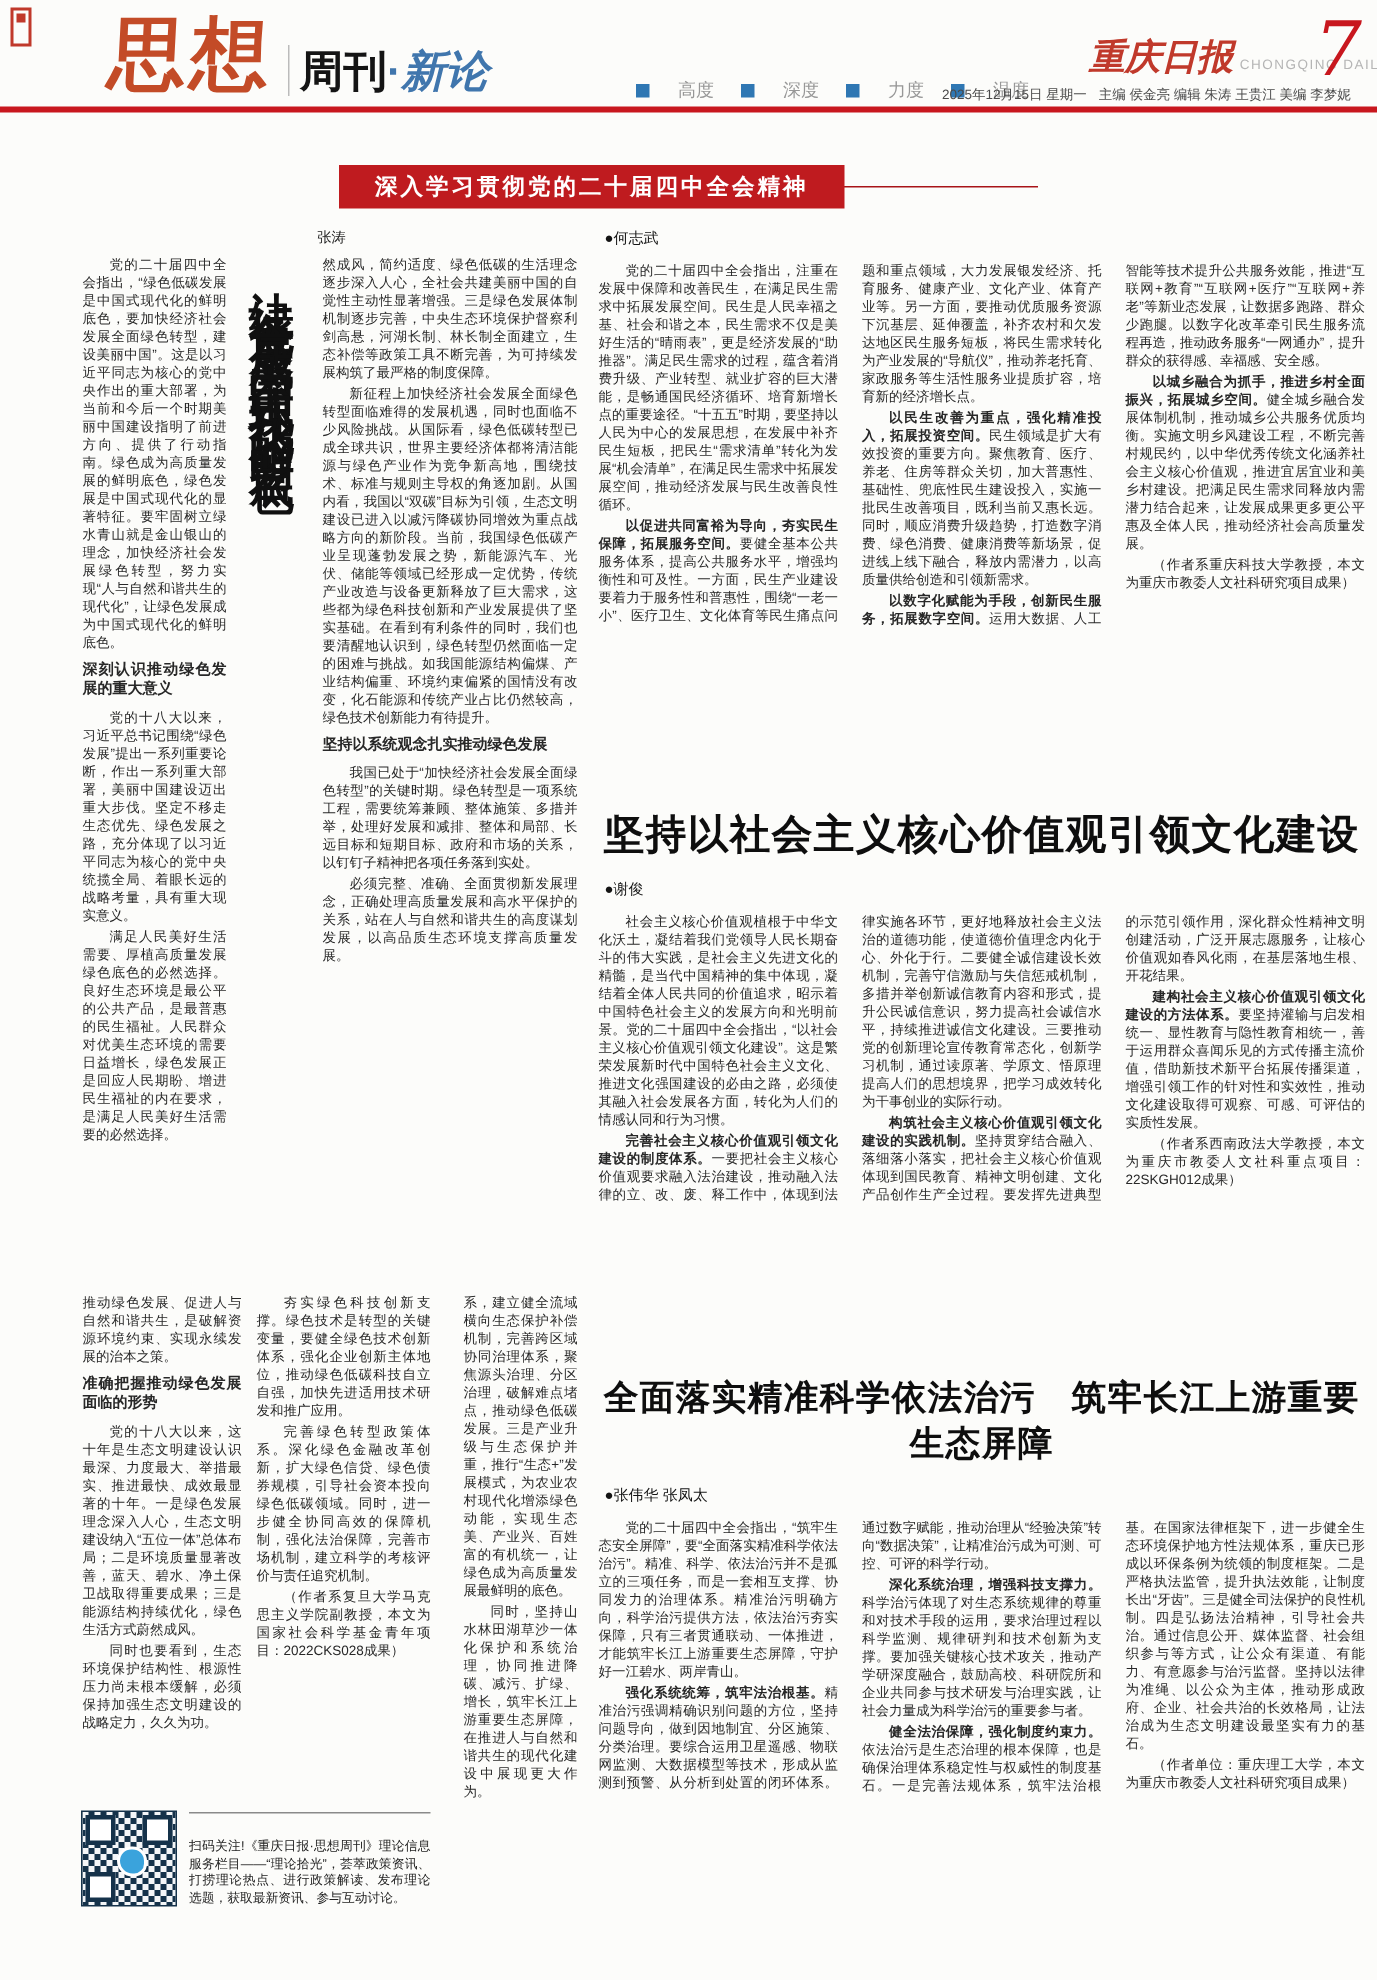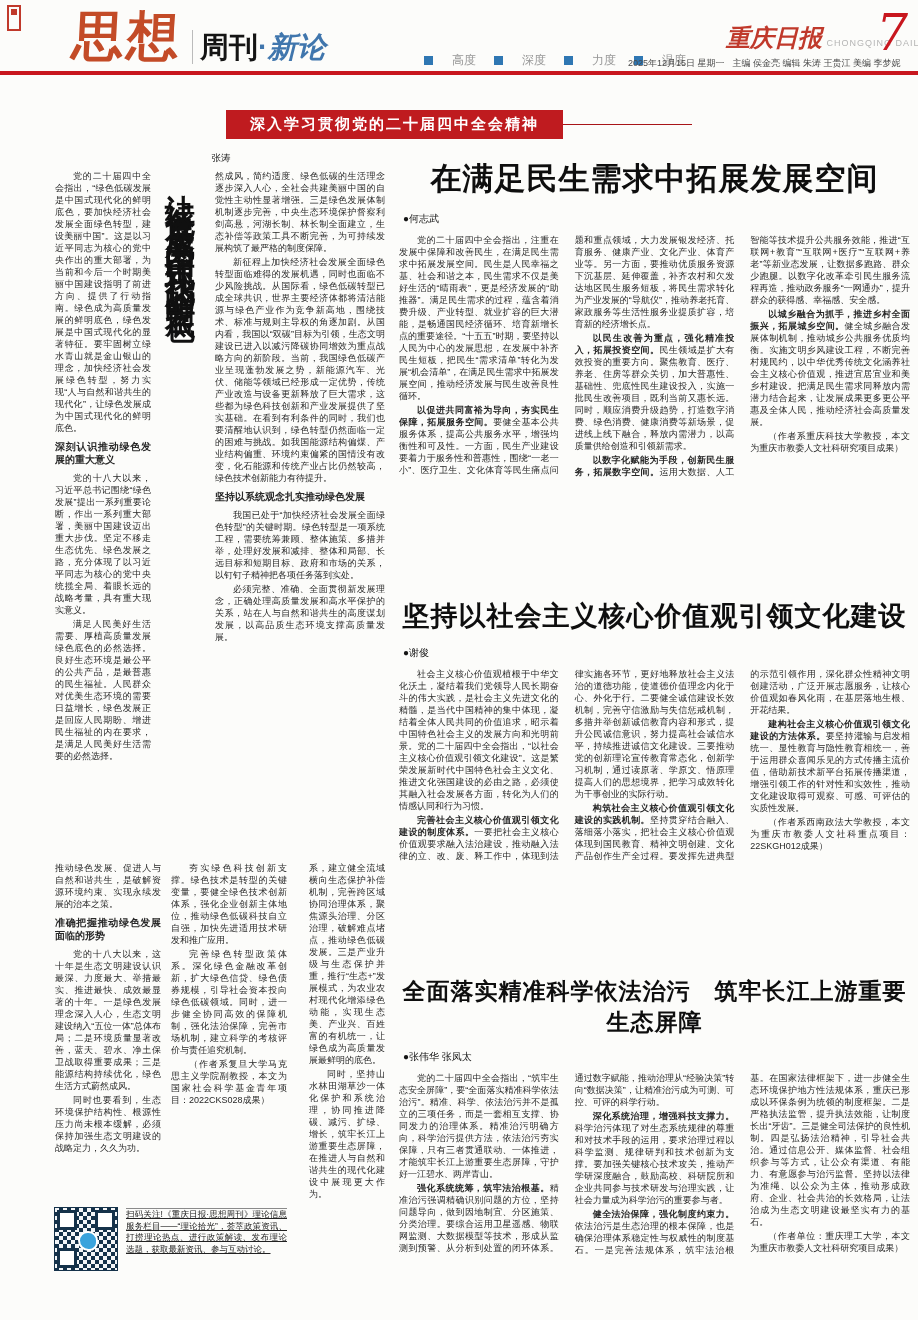--- a/index.html
+++ b/index.html
@@ -50,21 +50,21 @@
   .bb-cols{display:flex;gap:10px;height:336px;overflow:hidden;}
   .bcol1{width:106px;flex:none;overflow:hidden;}
   .bcol2{flex:1;overflow:hidden;}
   .qr-row{display:flex;gap:9px;margin-top:10px;}
   .qr{width:62px;height:62px;flex:none;position:relative;background:#f4f6f8;
       background-image:conic-gradient(#15324a 0 25%,transparent 0 50%,#15324a 0 75%,transparent 0 100%);
       background-size:8px 8px;outline:1px solid #15324a;}
   .qr .f{position:absolute;width:14px;height:14px;border:3px solid #15324a;background:#fff;}
   .qr .f1{left:2px;top:2px;} .qr .f2{right:2px;top:2px;} .qr .f3{left:2px;bottom:2px;}
   .qr .bird{position:absolute;left:23px;top:23px;width:16px;height:16px;background:#3aa3dc;border-radius:50% 50% 45% 55%;border:2px solid #fff;}
-  .qr-text{flex:1;font-size:8.5px;line-height:11.5px;color:#222;text-align:justify;border-top:1px solid #8a8a8a;padding-top:0;text-decoration:underline;}
+  .qr-text{flex:1;font-size:8.5px;line-height:11.5px;color:#222;text-align:justify;border-top:1px solid #8a8a8a;padding-top:16px;}
   .bcol3{flex:1;height:426px;overflow:hidden;}
   
   .right-col{flex:1;min-width:0;}
   .article .title{text-align:center;font-weight:bold;color:#0e0e0e;margin:6px 0 12px;letter-spacing:1px;}
   .article-1 .title{font-size:31px;}
   .article-2 .title{font-size:27px;}
   .article-3 .title{font-size:23px;}
   .article .byline{font-size:10px;color:#141414;margin:0 0 8px 4px;}
   .article .body{column-count:3;column-gap:16px;overflow:hidden;}
   .article-1 .body{height:352px;}
@@ -168,21 +168,20 @@
         <div class="bcol3 body-text">
             <p class="cont">系，建立健全流域横向生态保护补偿机制，完善跨区域协同治理体系，聚焦源头治理、分区治理，破解难点堵点，推动绿色低碳发展。三是产业升级与生态保护并重，推行“生态+”发展模式，为农业农村现代化增添绿色动能，实现生态美、产业兴、百姓富的有机统一，让绿色成为高质量发展最鲜明的底色。</p>
             <p>同时，坚持山水林田湖草沙一体化保护和系统治理，协同推进降碳、减污、扩绿、增长，筑牢长江上游重要生态屏障，在推进人与自然和谐共生的现代化建设中展现更大作为。</p>
           </div>
       </div>
     </div>
 
     <div class="right-col">
 
       <div class="article article-1">
-        <div class="title">在满足民生需求中拓展发展空间</div>
         <div class="byline">●何志武</div>
         <div class="body body-text">
             <p>党的二十届四中全会指出，注重在发展中保障和改善民生，在满足民生需求中拓展发展空间。民生是人民幸福之基、社会和谐之本，民生需求不仅是美好生活的“晴雨表”，更是经济发展的“助推器”。满足民生需求的过程，蕴含着消费升级、产业转型、就业扩容的巨大潜能，是畅通国民经济循环、培育新增长点的重要途径。“十五五”时期，要坚持以人民为中心的发展思想，在发展中补齐民生短板，把民生“需求清单”转化为发展“机会清单”，在满足民生需求中拓展发展空间，推动经济发展与民生改善良性循环。</p>
             <p><b>以促进共同富裕为导向，夯实民生保障，拓展服务空间。</b>要健全基本公共服务体系，提高公共服务水平，增强均衡性和可及性。一方面，民生产业建设要着力于服务性和普惠性，围绕“一老一小”、医疗卫生、文化体育等民生痛点问题和重点领域，大力发展银发经济、托育服务、健康产业、文化产业、体育产业等。另一方面，要推动优质服务资源下沉基层、延伸覆盖，补齐农村和欠发达地区民生服务短板，将民生需求转化为产业发展的“导航仪”，推动养老托育、家政服务等生活性服务业提质扩容，培育新的经济增长点。</p>
             <p><b>以民生改善为重点，强化精准投入，拓展投资空间。</b>民生领域是扩大有效投资的重要方向。聚焦教育、医疗、养老、住房等群众关切，加大普惠性、基础性、兜底性民生建设投入，实施一批民生改善项目，既利当前又惠长远。同时，顺应消费升级趋势，打造数字消费、绿色消费、健康消费等新场景，促进线上线下融合，释放内需潜力，以高质量供给创造和引领新需求。</p>
             <p><b>以数字化赋能为手段，创新民生服务，拓展数字空间。</b>运用大数据、人工智能等技术提升公共服务效能，推进“互联网+教育”“互联网+医疗”“互联网+养老”等新业态发展，让数据多跑路、群众少跑腿。以数字化改革牵引民生服务流程再造，推动政务服务“一网通办”，提升群众的获得感、幸福感、安全感。</p>
             <p><b>以城乡融合为抓手，推进乡村全面振兴，拓展城乡空间。</b>健全城乡融合发展体制机制，推动城乡公共服务优质均衡。实施文明乡风建设工程，不断完善村规民约，以中华优秀传统文化涵养社会主义核心价值观，推进宜居宜业和美乡村建设。把满足民生需求同释放内需潜力结合起来，让发展成果更多更公平惠及全体人民，推动经济社会高质量发展。</p>
             <p class="note">（作者系重庆科技大学教授，本文为重庆市教委人文社科研究项目成果）</p>
           </div>
       </div>

